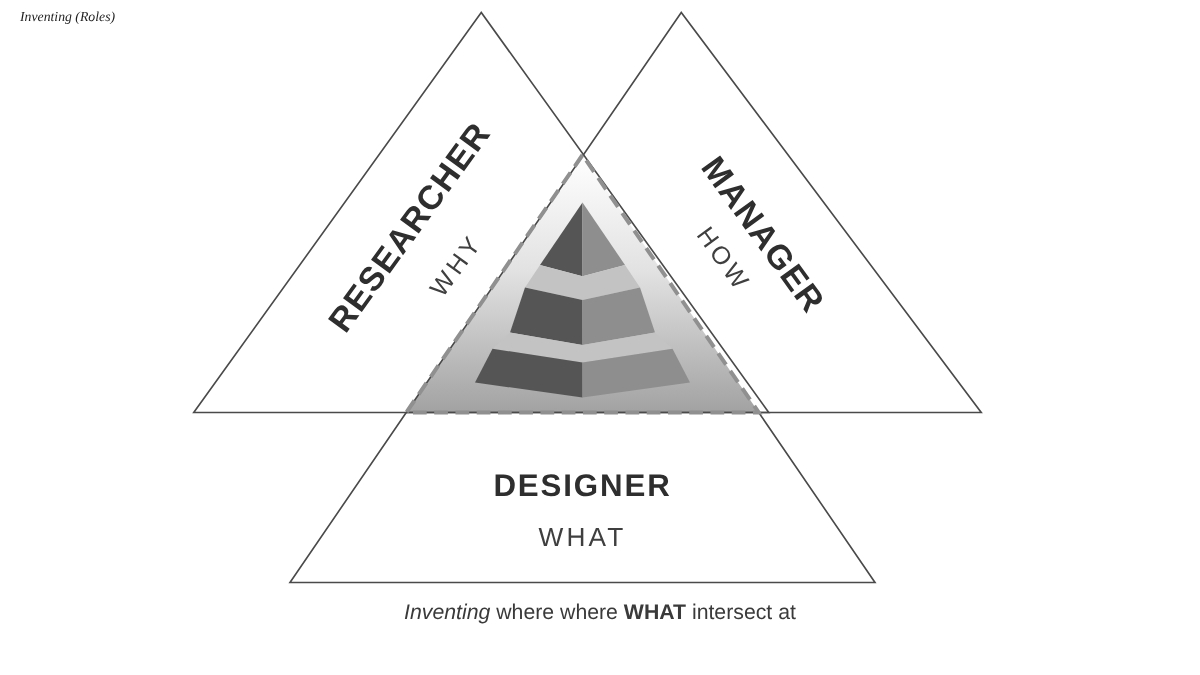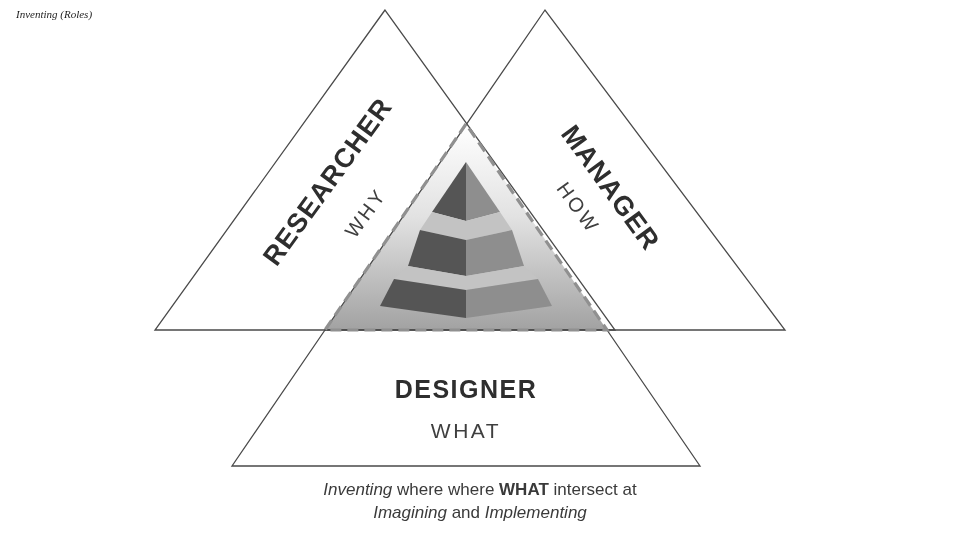--- a/index.html
+++ b/index.html
@@ -79,16 +79,15 @@
   <div class="role-question lbl-why">WHY</div>
 
   <div class="role-label lbl-manager">MANAGER</div>
   <div class="role-question lbl-how">HOW</div>
 
   <div class="role-label lbl-designer">DESIGNER</div>
   <div class="role-question lbl-what">WHAT</div>
 
   <div class="caption">
     <div><span class="bi">Inventing</span><span> where where </span><span class="b">WHAT</span><span> intersect at</span></div>
-    <div><span class="bi">Imagining</span><span> and </span><span class="bi">Implementing</span></div>
   </div>
 
 </div>
 
 </body></html>

